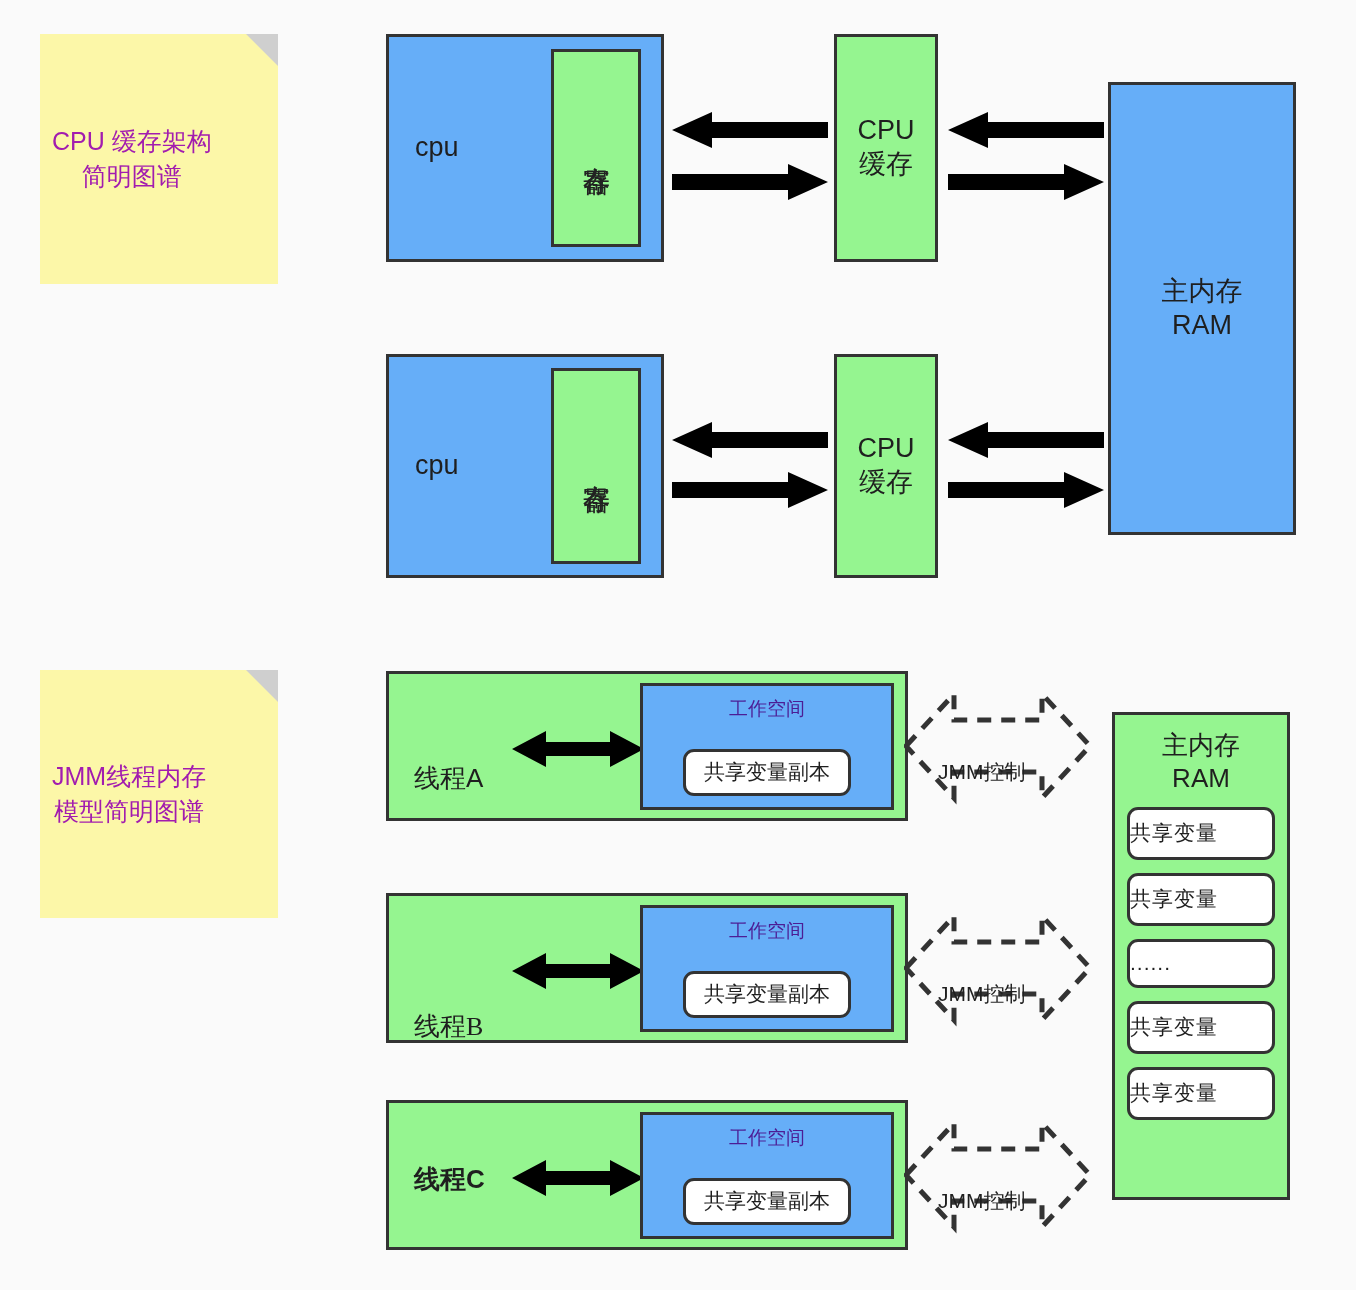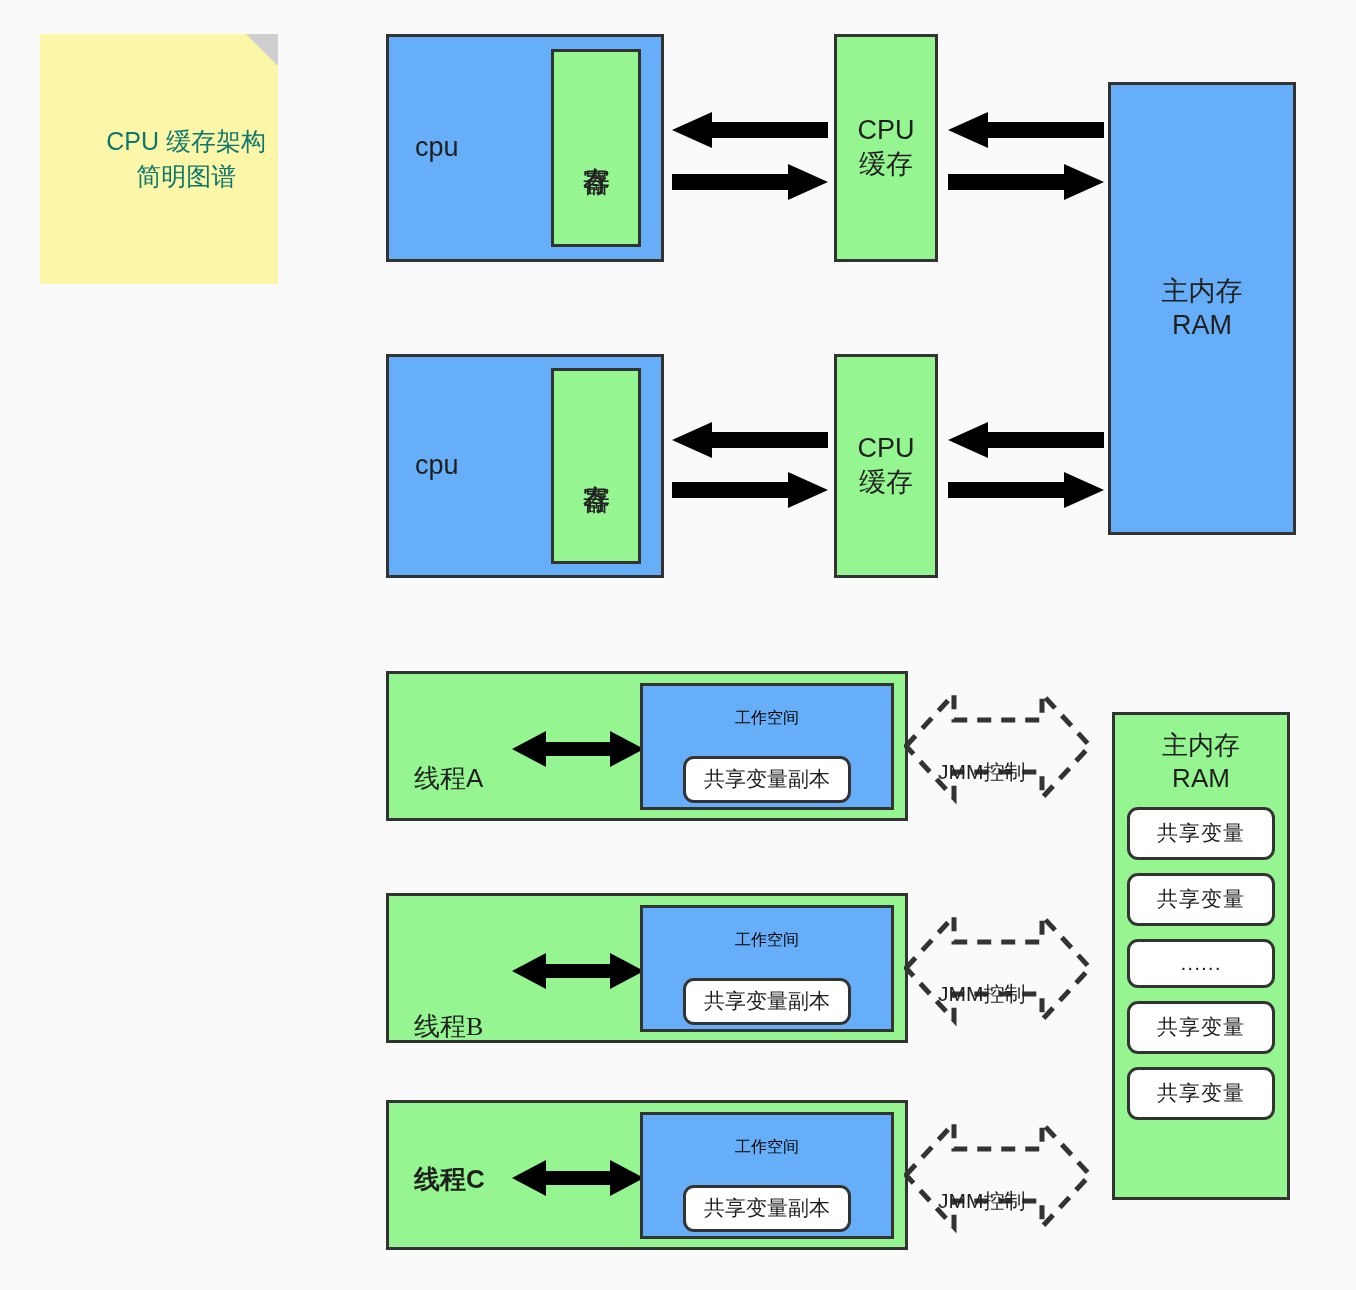--- a/index.html
+++ b/index.html
@@ -20,25 +20,25 @@
     overflow: hidden;
   }
 
   
   .sticky {
     position: absolute;
     background: #fcf7a8;
     box-sizing: border-box;
     display: flex;
     align-items: center;
-    justify-content: flex-end;
+    justify-content: flex-start;
     text-align: center;
     line-height: 1.42;
     font-size: 25px;
-    color: #0f766e;
+    color: #a21caf;
     white-space: pre-line;
   }
   .sticky .fold {
     position: absolute;
     top: 0;
     right: 0;
     width: 0;
     height: 0;
     border-left: 32px solid transparent;
     border-top: 32px solid #cfcfcf;
@@ -106,23 +106,23 @@
     position: absolute;
     box-sizing: border-box;
     border: 3px solid #333333;
     background: #66AEF8;
     display: flex;
     flex-direction: column;
     align-items: center;
     justify-content: flex-start;
   }
   .work-title {
-    font-size: 16px;
-    margin-top: 22px;
-    color: #000000;
+    font-size: 19px;
+    margin-top: 10px;
+    color: #4c1d95;
   }
   .copy-chip {
     margin-top: 27px;
     background: #ffffff;
     border: 3px solid #333333;
     border-radius: 11px;
     font-size: 21px;
     padding: 6px 18px 7px 18px;
     color: #1f1f1f;
     white-space: nowrap;
@@ -147,21 +147,20 @@
     color: #1f1f1f;
   }
   .var-chip {
     width: 148px;
     box-sizing: border-box;
     margin-top: 13px;
     background: #ffffff;
     border: 3px solid #333333;
     border-radius: 11px;
     font-size: 21px;
-    text-align: center;
     padding: 9px 0 10px 0;
     color: #1f1f1f;
     letter-spacing: 1px;
   }
 
   
   .jmm-ctrl {
     position: absolute;
   }
 </style>
@@ -226,20 +225,25 @@
   </svg>
   <svg class="arrow" style="left:948px; top:470px;" width="156" height="40" viewBox="0 0 156 40">
     <polygon points="156,20 116,2 116,12 0,12 0,28 116,28 116,38" fill="#000000"></polygon>
   </svg>
 
   <div class="box blue ram-box" style="left:1108px; top:82px; width:188px; height:453px;">
     <span>主内存
 RAM</span>
   </div>
 
+  <div class="sticky" style="left:40px; top:670px; width:238px; height:248px;">
+    <span class="fold"></span>
+    <span class="sticky-text">JMM线程内存
+模型简明图谱</span>
+  </div>
 
   <div class="box green thread-box" style="left:386px; top:671px; width:522px; height:150px;"></div>
   <span class="thread-label" style="left:414px; top:733px;margin-top:28px;">线程A</span>
   <svg class="arrow" style="left:512px; top:729px;" width="132" height="40" viewBox="0 0 132 40">
     <polygon points="0,20 34,2 34,13 98,13 98,2 132,20 98,38 98,27 34,27 34,38" fill="#000000"></polygon>
   </svg>
   <div class="work-box" style="left:640px; top:683px; width:254px; height:127px;">
     <span class="work-title">工作空间</span>
     <span class="copy-chip">共享变量副本</span>
   </div>

